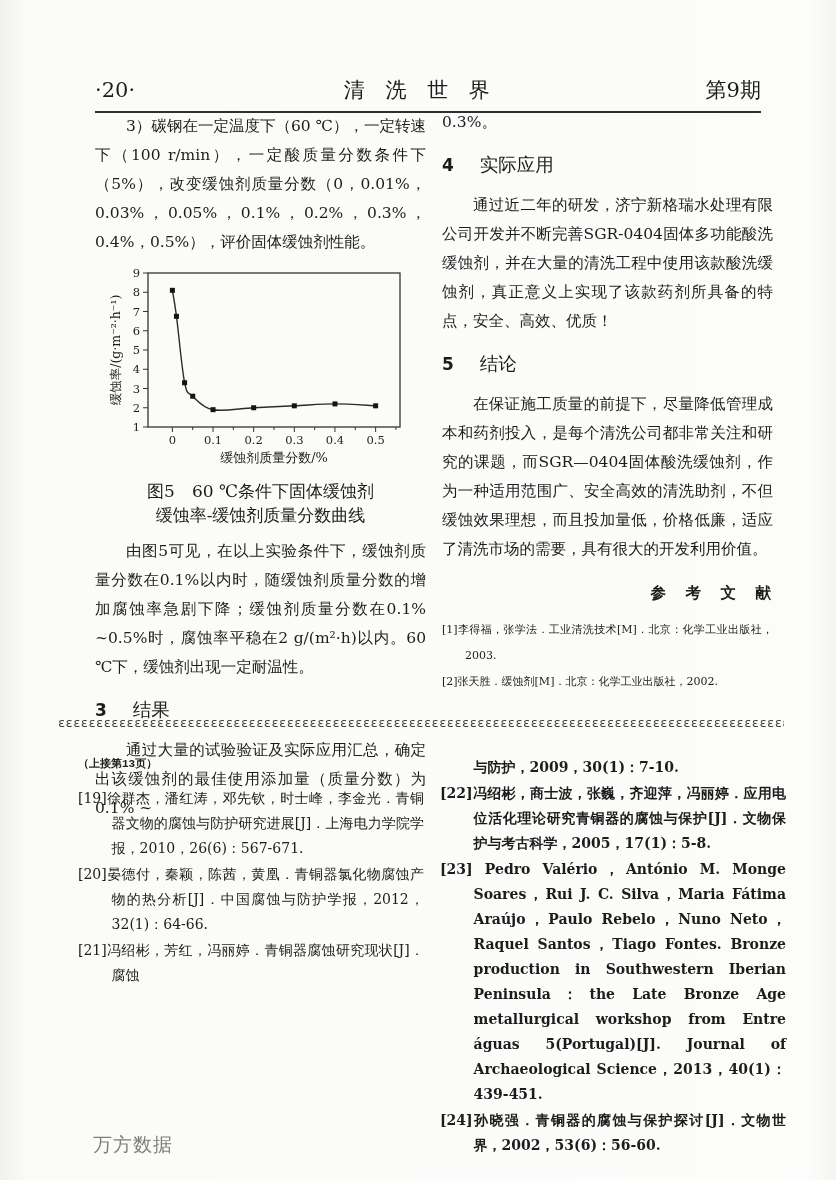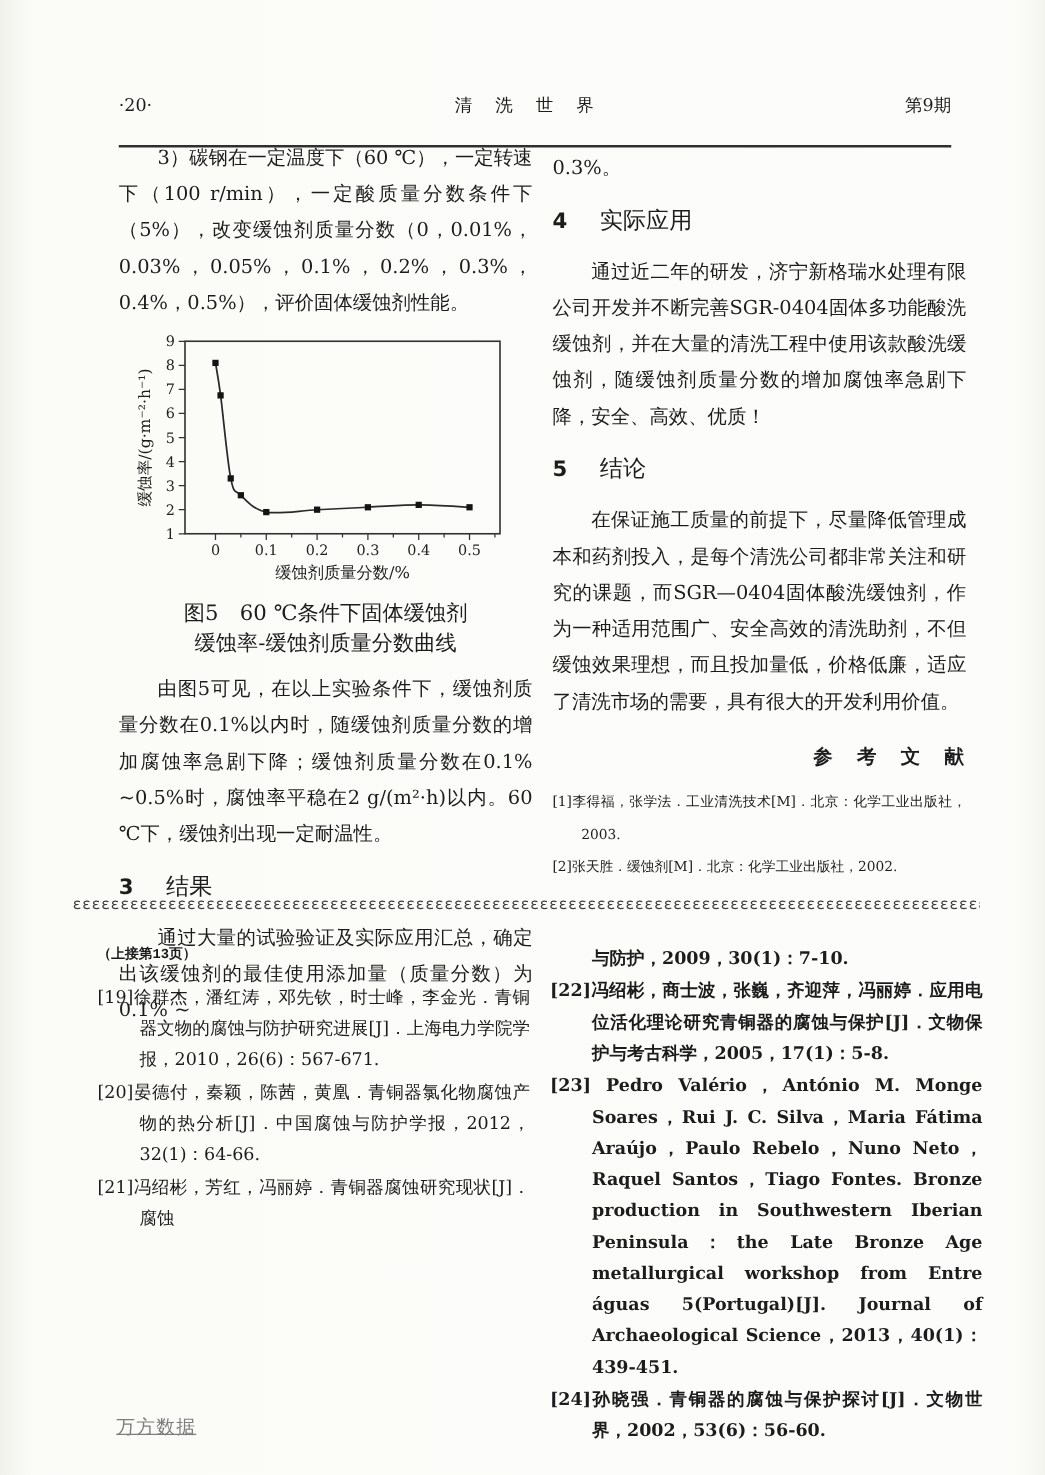--- a/index.html
+++ b/index.html
@@ -5,46 +5,46 @@
   html,body{margin:0;padding:0;background:#e8e8e4;}
   .page{
     position:relative;width:836px;height:1180px;margin:0 auto;
     background:linear-gradient(90deg,#f1f1ec 0px,#fbfbf8 26px,#fcfcfa 810px,#f4f4ef 836px);
     font-family:"DejaVu Serif","Liberation Serif",serif;
     color:#1c1c1c;overflow:hidden;
   }
   .header{
     position:absolute;top:76px;left:95px;width:666px;
     display:flex;justify-content:space-between;align-items:baseline;
-    font-size:14px;padding-bottom:22px;border-bottom:2px solid #2f2f2f;
+    font-size:21px;padding-bottom:7px;border-bottom:2px solid #2f2f2f;
   }
   .header .journal{letter-spacing:7px;}
   .col{position:absolute;width:331px;font-size:15.5px;line-height:29px;text-align:justify;}
   .col-left{top:112px;left:95px;}
-  .col-right{top:120px;left:442px;}
+  .col-right{top:108px;left:442px;}
   p{margin:0;}
   .indent{text-indent:2em;}
   .figure-wrap{width:318px;margin:8px auto 2px auto;text-align:center;}
   .fig-caption{font-size:17px;line-height:24px;text-align:center;margin:2px 0 10px 0;}
   .section-head{font-size:18.5px;line-height:30px;margin:13px 0 11px 0;text-align:left;}
   .section-head .num{font-weight:bold;margin-right:26px;font-family:"DejaVu Sans","Liberation Sans",sans-serif;font-size:17px;}
   .ref-head{text-align:right;font-weight:bold;font-size:15.5px;letter-spacing:2px;margin:14px 0 10px 0;}
   .ref{font-size:11px;line-height:26px;padding-left:2.1em;text-indent:-2.1em;text-align:justify;}
   .divider{
     position:absolute;top:714px;left:58px;width:726px;height:18px;
     overflow:hidden;white-space:nowrap;font-size:12px;line-height:18px;
     color:#3c3c3c;letter-spacing:0.4px;font-family:"DejaVu Sans Mono","Liberation Mono",monospace;
   }
   .bot-col{position:absolute;width:346px;font-size:14px;line-height:25px;text-align:justify;}
   .bot-left{top:752px;left:78px;}
   .bot-right{top:755px;left:440px;font-weight:bold;}
   .cont-from{font-weight:bold;font-size:11px;margin-bottom:9px;text-indent:0;font-family:Liberation Mono, monospace;}
   .bref{padding-left:2.4em;text-indent:-2.4em;margin-bottom:1px;}
   .bref-cont{padding-left:2.4em;text-indent:0;margin-bottom:1px;}
-  .watermark{position:absolute;left:93px;top:1132px;font-size:15px;color:#7d7d7d;letter-spacing:1px;text-decoration:underline;}
+  .watermark{position:absolute;left:93px;top:1132px;font-size:19px;color:#7d7d7d;letter-spacing:1px;}
   svg text{font-family:"DejaVu Serif","Liberation Serif",serif;}
 </style>
 </head>
 <body>
 
 <div class="page">
 
   <div class="header">
     <span>·20·</span>
     <span class="journal">清 洗 世 界</span>
@@ -113,21 +113,21 @@
       <span class="num">3</span><span>结果</span>
     </div>
     <p class="indent">通过大量的试验验证及实际应用汇总，确定出该缓蚀剂的最佳使用添加量（质量分数）为0.1% ~</p>
   </div>
 
   <div class="col col-right">
     <p>0.3%。</p>
     <div class="section-head">
       <span class="num">4</span><span>实际应用</span>
     </div>
-    <p class="indent">通过近二年的研发，济宁新格瑞水处理有限公司开发并不断完善SGR-0404固体多功能酸洗缓蚀剂，并在大量的清洗工程中使用该款酸洗缓蚀剂，随缓蚀剂质量分数的增加腐蚀率急剧下降，安全、高效、优质！</p>
+    <p class="indent">通过近二年的研发，济宁新格瑞水处理有限公司开发并不断完善SGR-0404固体多功能酸洗缓蚀剂，并在大量的清洗工程中使用该款酸洗缓蚀剂，真正意义上实现了该款药剂所具备的特点，安全、高效、优质！</p>
     <div class="section-head">
       <span class="num">5</span><span>结论</span>
     </div>
     <p class="indent">在保证施工质量的前提下，尽量降低管理成本和药剂投入，是每个清洗公司都非常关注和研究的课题，而SGR—0404固体酸洗缓蚀剂，作为一种适用范围广、安全高效的清洗助剂，不但缓蚀效果理想，而且投加量低，价格低廉，适应了清洗市场的需要，具有很大的开发利用价值。</p>
     <div class="ref-head">参　考　文　献</div>
     <div class="ref">[1]李得福，张学法．工业清洗技术[M]．北京：化学工业出版社，2003.</div>
     <div class="ref">[2]张天胜．缓蚀剂[M]．北京：化学工业出版社，2002.</div>
   </div>
 
   <div class="divider" id="divider">ɛɛɛɛɛɛɛɛɛɛɛɛɛɛɛɛɛɛɛɛɛɛɛɛɛɛɛɛɛɛɛɛɛɛɛɛɛɛɛɛɛɛɛɛɛɛɛɛɛɛɛɛɛɛɛɛɛɛɛɛɛɛɛɛɛɛɛɛɛɛɛɛɛɛɛɛɛɛɛɛɛɛɛɛɛɛɛɛɛɛɛɛɛɛɛɛɛɛɛɛɛɛɛɛɛɛɛɛɛɛɛɛɛɛɛɛɛɛɛɛɛɛɛɛɛɛɛɛɛɛɛɛɛɛɛɛɛɛɛɛɛɛɛɛɛɛɛɛɛɛ</div>

